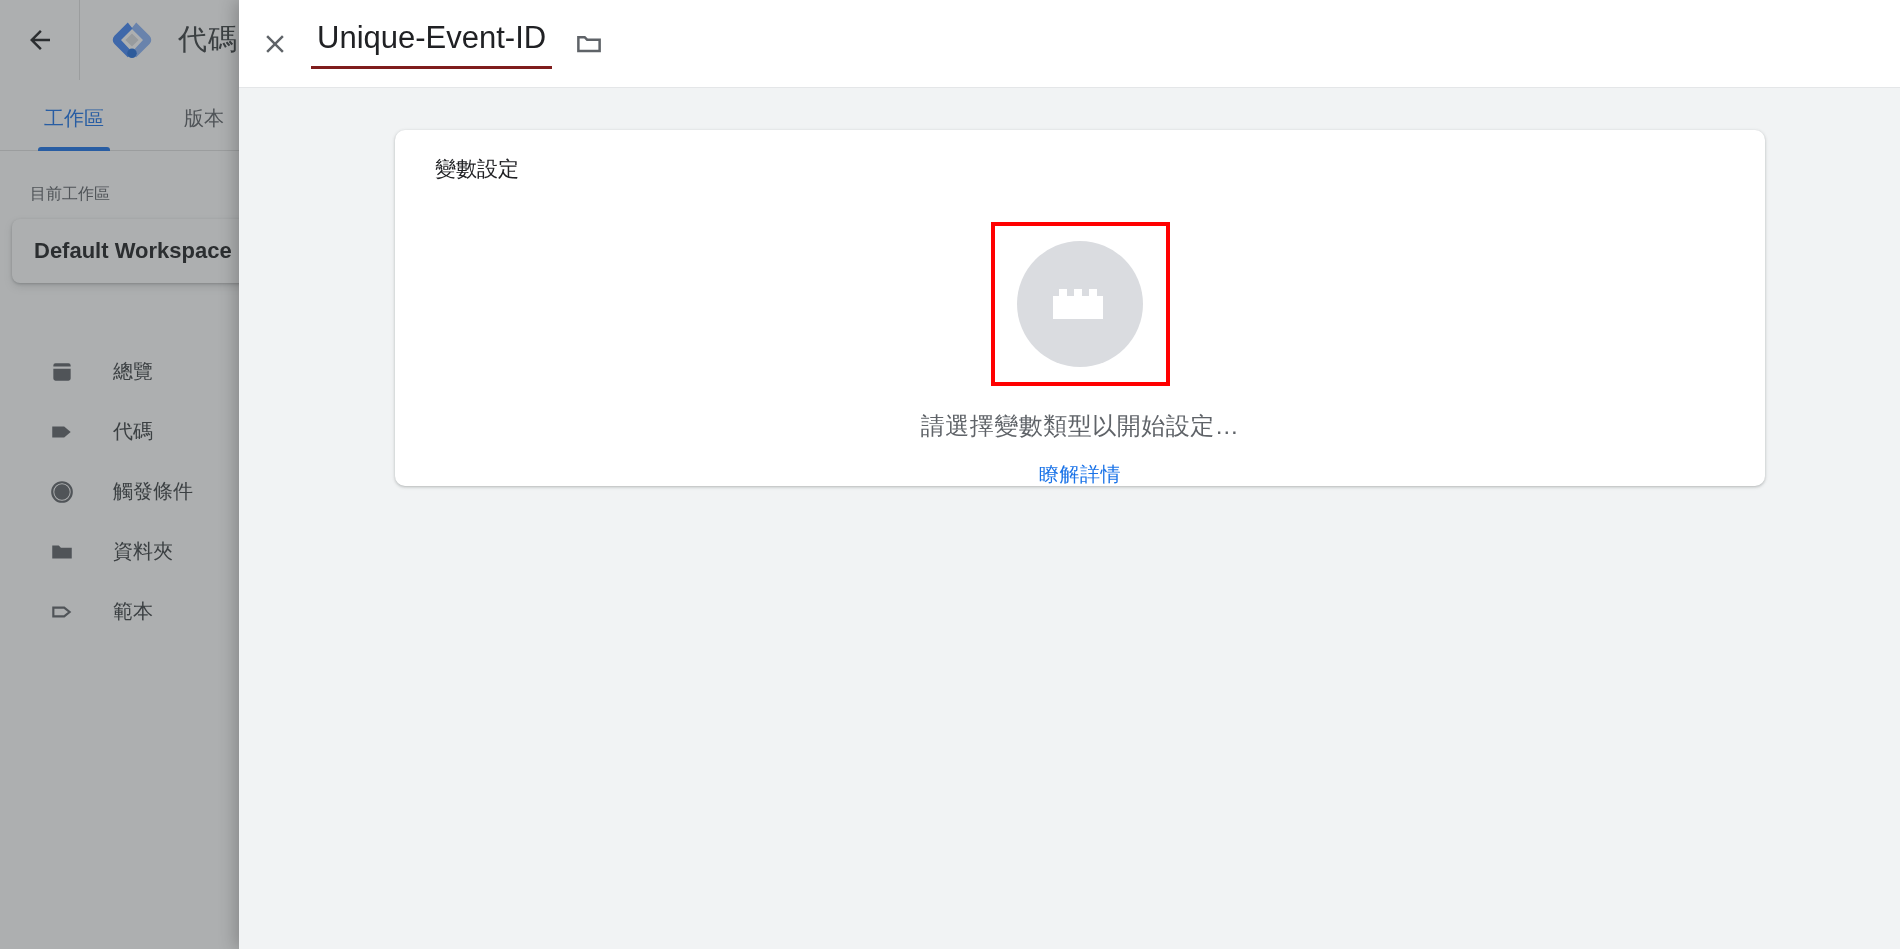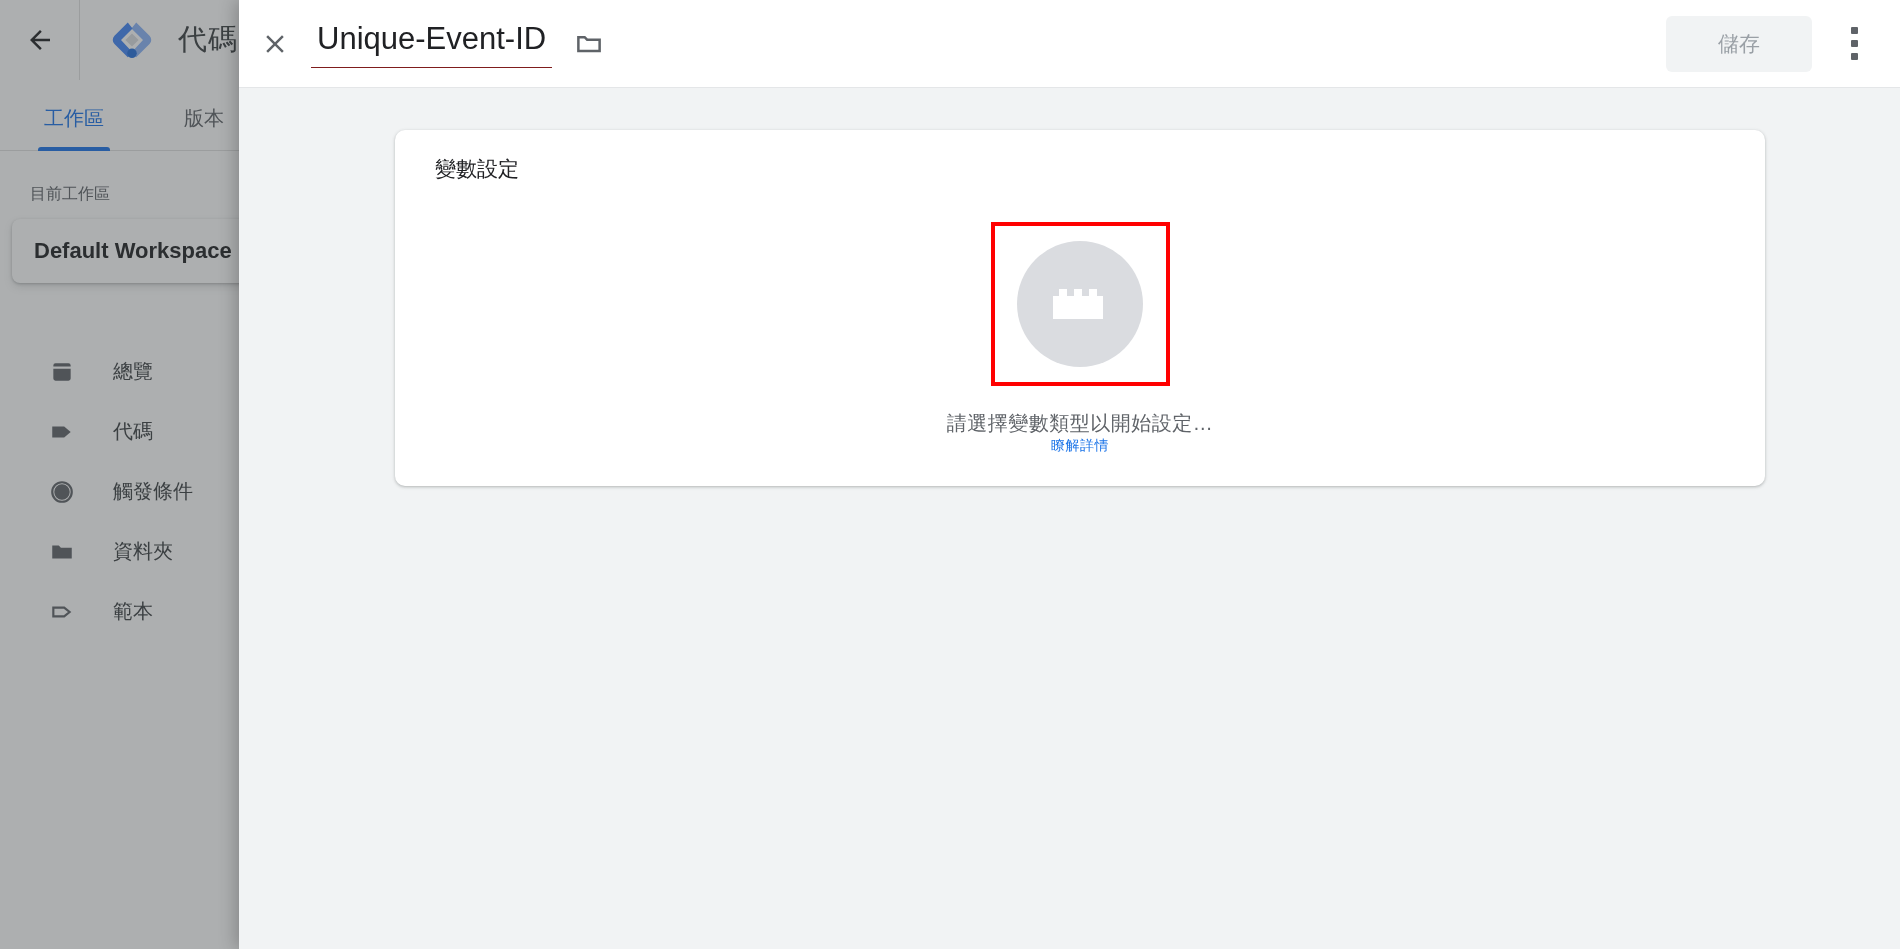--- a/index.html
+++ b/index.html
@@ -172,21 +172,21 @@
     color: #5f6368;
     flex: 0 0 auto;
   }
   .title-wrap {
     display: flex;
     align-items: center;
     gap: 22px;
     flex: 1 1 auto;
   }
   .title-field {
-    border-bottom: 1px solid #7f1d1d;
+    border-bottom: 3px solid #7f1d1d;
     padding: 2px 6px 10px 6px;
     min-width: 220px;
   }
   .title-text {
     font-size: 31px;
     color: #202124;
     white-space: nowrap;
   }
   .folder-btn { color: #5f6368; display: flex; align-items: center; }
 
@@ -266,27 +266,27 @@
     border-radius: 50%;
     background: #dadce0;
     display: flex;
     align-items: center;
     justify-content: center;
   }
   .brick-icon { display: block; }
 
   .empty-hint {
     margin-top: 24px;
-    font-size: 20px;
+    font-size: 24px;
     color: #5f6368;
     letter-spacing: 0.5px;
   }
   .learn-more {
-    margin-top: 0;
-    font-size: 14px;
+    margin-top: 19px;
+    font-size: 20px;
     color: #1a73e8;
     text-decoration: none;
     letter-spacing: 0.5px;
   }
 </style>
 </head>
 <body>
 
 <div id="app">
 
@@ -390,28 +390,20 @@
         <div class="title-field">
           <span class="title-text">Unique-Event-ID</span>
         </div>
         <div class="folder-btn">
           <svg width="30" height="30" viewBox="0 0 24 24">
             <path fill="none" stroke="currentColor" stroke-width="2" d="M3.5 6.5h5l2 2h10v9h-17z"></path>
           </svg>
         </div>
       </div>
 
-      <div class="hdr-right">
-        <button class="save-btn">儲存</button>
-        <div class="kebab">
-          <i></i>
-          <i></i>
-          <i></i>
-        </div>
-      </div>
     </div>
 
     <div class="dlg-body">
       <div class="config-card">
         <div class="card-title">變數設定</div>
 
         <div class="empty-state">
           <div class="icon-highlight">
             <div class="placeholder-circle">
               <svg class="brick-icon" width="62" height="44" viewBox="0 0 62 44">

